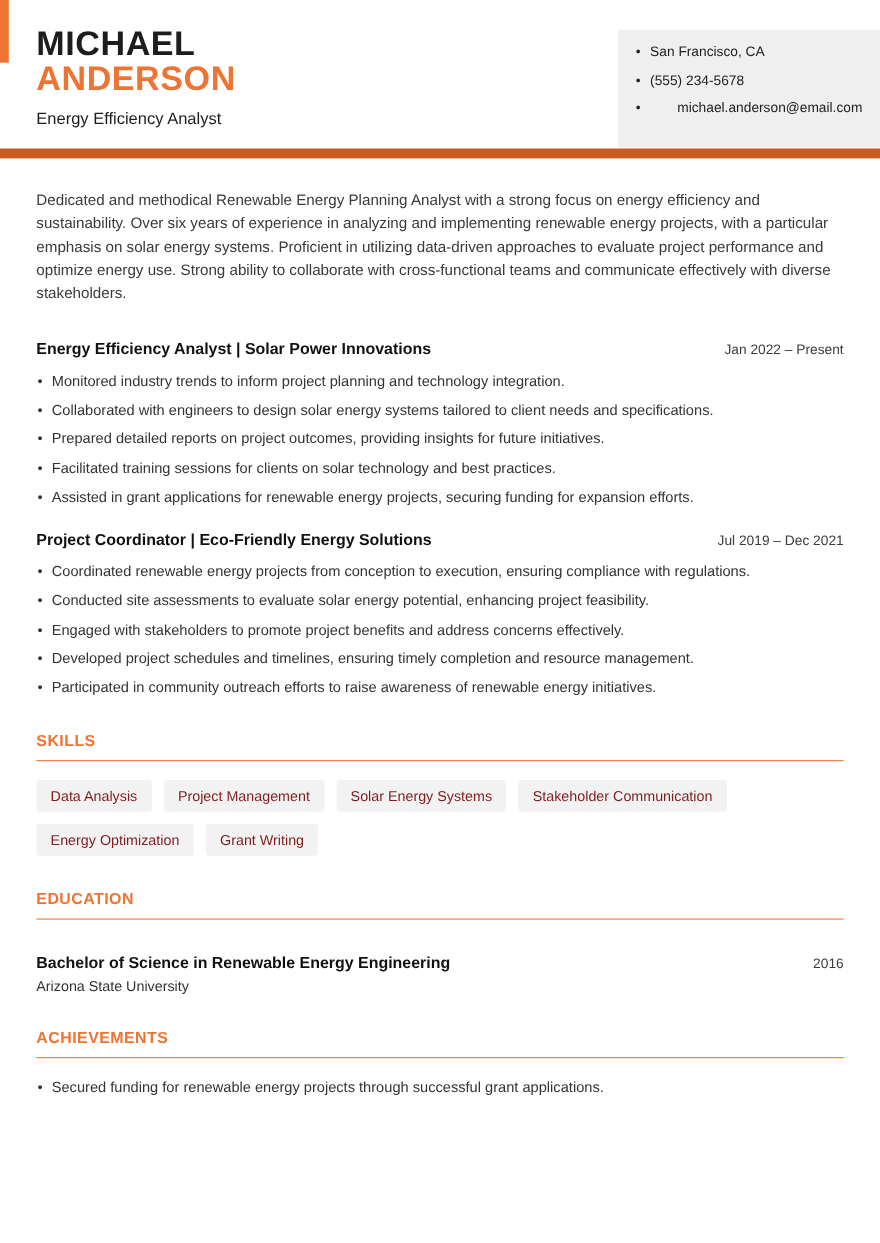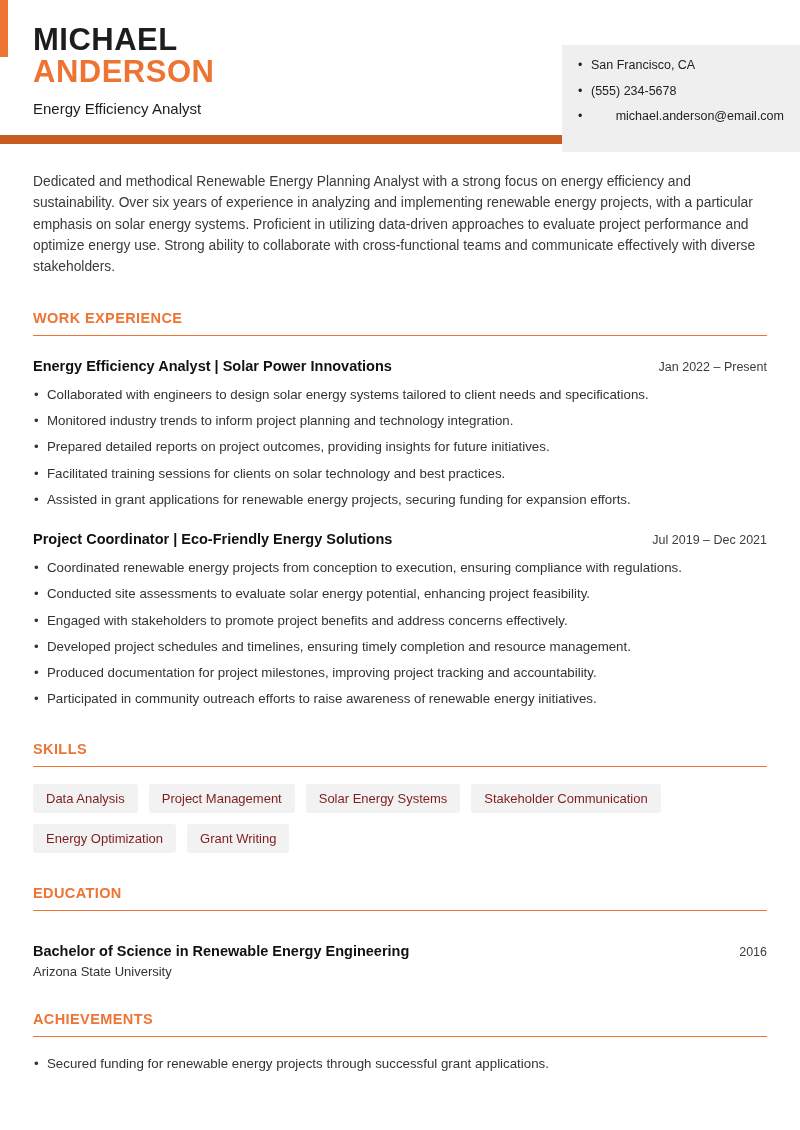--- a/index.html
+++ b/index.html
@@ -16,21 +16,21 @@
   
   .corner-bar{position:absolute;left:0;top:0;width:8px;height:57px;background:var(--accent);}
 
   
   .header{position:relative;padding:24px 17px 0 33px;min-height:104px;}
   .name{margin:0;font-size:31px;font-weight:bold;letter-spacing:0.5px;line-height:1.03;}
   .name .first{color:#1d1d1d;display:block;}
   .name .last{color:var(--accent);display:block;}
   .job-title{margin-top:12px;font-size:15px;color:#1d1d1d;}
 
-  .contact-box{position:absolute;top:45px;right:0;width:238px;background:#EFEFEF;padding:13px 16px;}
+  .contact-box{position:absolute;top:27px;right:0;width:238px;background:#EFEFEF;padding:13px 16px;}
   .contact-list{list-style:none;margin:0;padding:0;}
   .contact-list li{position:relative;padding-left:13px;font-size:12.5px;color:#222;line-height:1.25;margin-bottom:10px;}
   .contact-list li:last-child{margin-bottom:14px;text-align:right;}
   .contact-list li::before{content:"•";position:absolute;left:0;top:0;color:#222;}
 
   .header-bar{margin-top:18px;height:9px;width:100%;background:var(--bar);}
 
   .content{padding:0 33px;}
 
   .summary{margin:27px 0 0 0;font-size:13.8px;line-height:1.55;color:#3a3a3a;}
@@ -79,47 +79,45 @@
     </div>
   </div>
 
   <div class="header-bar"></div>
 
   <div class="content">
 
     <p class="summary">Dedicated and methodical Renewable Energy Planning Analyst with a strong focus on energy efficiency and sustainability. Over six years of experience in analyzing and implementing renewable energy projects, with a particular emphasis on solar energy systems. Proficient in utilizing data-driven approaches to evaluate project performance and optimize energy use. Strong ability to collaborate with cross-functional teams and communicate effectively with diverse stakeholders.</p>
 
     <div class="section">
-      <h2 class="section-heading">WORK EXPERIENCE</h2>
 
       <div class="job">
         <div class="job-header">
           <h3 class="job-name">Energy Efficiency Analyst | Solar Power Innovations</h3>
           <span class="job-dates">Jan 2022 – Present</span>
         </div>
         <ul class="bullets">
+          <li>Monitored industry trends to inform project planning and technology integration.</li>
           <li>Collaborated with engineers to design solar energy systems tailored to client needs and specifications.</li>
-          <li>Monitored industry trends to inform project planning and technology integration.</li>
           <li>Prepared detailed reports on project outcomes, providing insights for future initiatives.</li>
           <li>Facilitated training sessions for clients on solar technology and best practices.</li>
           <li>Assisted in grant applications for renewable energy projects, securing funding for expansion efforts.</li>
         </ul>
       </div>
 
       <div class="job">
         <div class="job-header">
           <h3 class="job-name">Project Coordinator | Eco-Friendly Energy Solutions</h3>
           <span class="job-dates">Jul 2019 – Dec 2021</span>
         </div>
         <ul class="bullets">
           <li>Coordinated renewable energy projects from conception to execution, ensuring compliance with regulations.</li>
           <li>Conducted site assessments to evaluate solar energy potential, enhancing project feasibility.</li>
           <li>Engaged with stakeholders to promote project benefits and address concerns effectively.</li>
           <li>Developed project schedules and timelines, ensuring timely completion and resource management.</li>
-          <li>Produced documentation for project milestones, improving project tracking and accountability.</li>
           <li>Participated in community outreach efforts to raise awareness of renewable energy initiatives.</li>
         </ul>
       </div>
     </div>
 
     <div class="section">
       <h2 class="section-heading">SKILLS</h2>
       <div class="tags">
         <span class="tag">Data Analysis</span>
         <span class="tag">Project Management</span>

